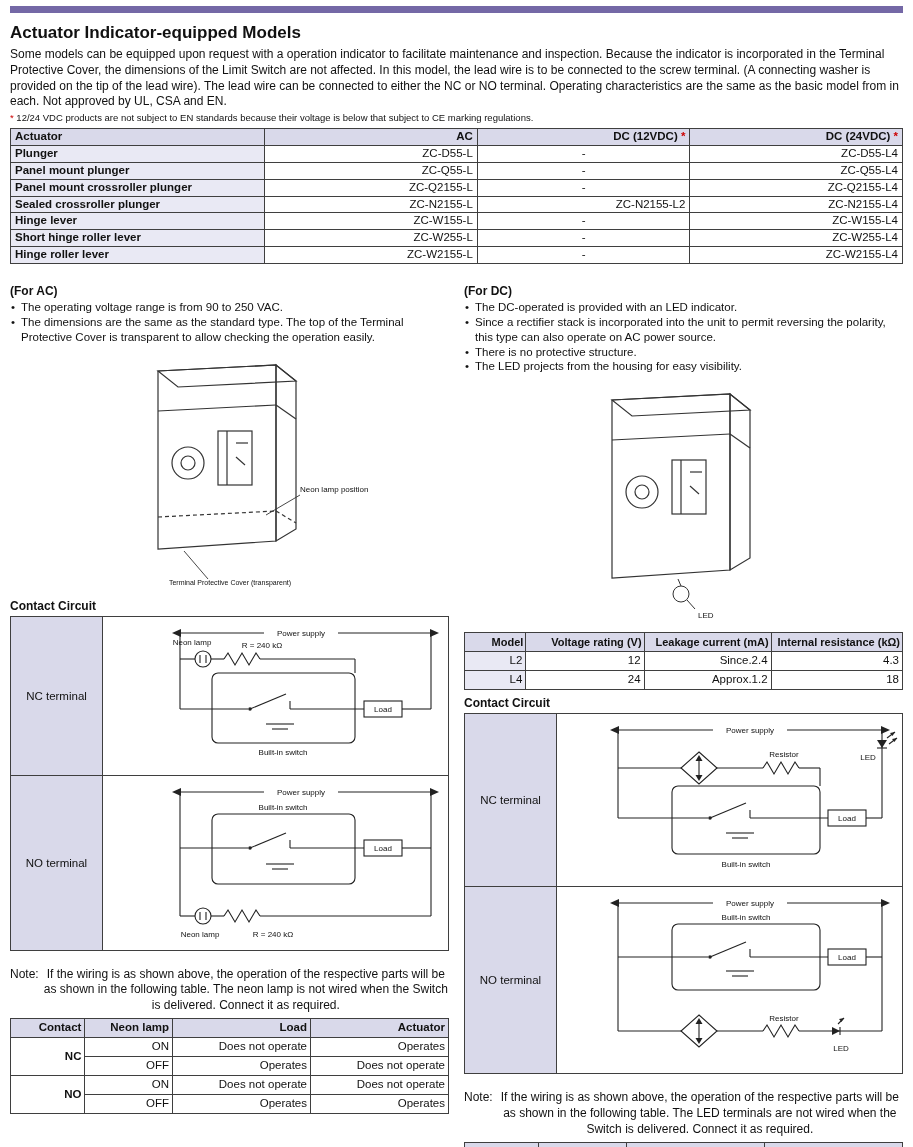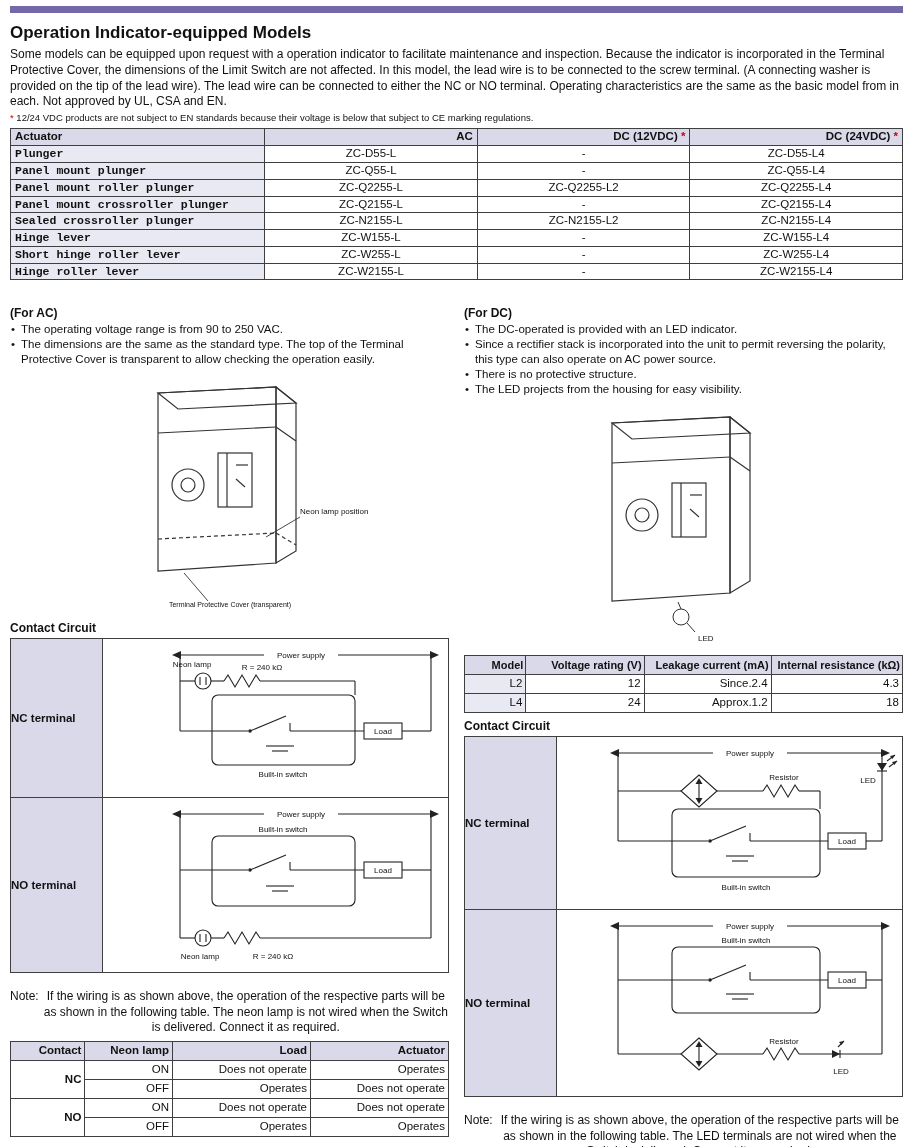--- a/index.html
+++ b/index.html
@@ -15,40 +15,40 @@
   .footnote { font-size:9.5px; margin:2px 0 5px; }
   .ast { color:var(--asterisk); }
 
   table { border-collapse:collapse; }
   th, td { border:1px solid #3f3f3f; }
 
   .models { width:100%; font-size:11.5px; table-layout:fixed; }
   .models th, .models td { padding:1px 4px; height:16px; line-height:1.2; }
   .models thead th { background:var(--header_bg); text-align:right; font-weight:bold; }
   .models thead th:first-child { text-align:left; }
-  .models tbody th { background:var(--rowhead_bg); text-align:left; font-weight:bold;font-family:Liberation Mono, monospace; }
-  .models td { text-align:center; }
+  .models tbody th { background:var(--rowhead_bg); text-align:left; font-weight:bold; }
+  .models td { text-align:right; }
   .models td.c, .spec td.c { text-align:center; }
   .w-act { width:28.5%; } .w-m { width:23.83%; }
 
   .columns { display:flex; gap:15px; margin-top:8px; }
   .col { width:439px; flex:0 0 439px; }
 
-  .sec-heading { font-size:12px; font-weight:bold; margin:18px 0 2px; }
+  .sec-heading { font-size:12px; font-weight:bold; margin:12px 0 2px; }
   .sub-heading { font-size:12px; font-weight:bold; margin:6px 0 3px; }
   .bullets { list-style:none; font-size:11.5px; line-height:1.3; margin:1px 0 2px; }
   .bullets li { position:relative; padding-left:11px; }
   .bullets li::before { content:"\2022"; position:absolute; left:1px; }
 
   .figure { text-align:center; margin:6px 0 2px; }
   svg text { font-family:"Liberation Sans", sans-serif; font-size:8px; fill:#111; stroke:none; }
   svg text.small { font-size:7px; }
 
   .circuit { width:100%; }
-  .circuit th.term { background:var(--header_bg); width:92px; font-size:11.5px; font-weight:bold; text-align:left; }
+  .circuit th.term { background:var(--header_bg); width:92px; font-size:11.5px; font-weight:normal; text-align:center; }
   .circuit td.diag { padding:4px 2px; text-align:center; background:#fff; }
 
   .note { display:flex; font-size:12px; line-height:1.3; margin:16px 0 5px;text-align:center; }
   .note-label { margin-right:4px; white-space:nowrap; }
 
   .op, .spec { width:100%; font-size:11.5px; }
   .op th, .op td, .spec th, .spec td { padding:1px 3px; height:19px; text-align:right; line-height:1.2; }
   .op thead th, .spec thead th { background:var(--header_bg); font-weight:bold; }
   .op tbody th { background:#fff; font-weight:bold; }
   .spec tbody th { background:var(--rowhead_bg); font-weight:normal; }
@@ -59,21 +59,21 @@
   .spec th:nth-child(3){width:29%} .spec th:nth-child(4){width:30%}
   .spec { margin-top:4px; }
   .op { margin-top:2px; }
 </style>
 </head>
 <body>
 
 <div class="page">
   <div class="accent-bar"></div>
 
-  <h1 class="title">Operation Indicator-equipped Models</h1>
+  <h1 class="title">Actuator Indicator-equipped Models</h1>
   <p class="intro">Some models can be equipped upon request with a operation indicator to facilitate maintenance and inspection.  Because the indicator is incorporated in the Terminal Protective Cover, the dimensions of the Limit Switch are not affected. In this model, the lead wire is to be connected to the screw terminal. (A connecting washer is provided on the tip of the lead wire). The lead wire can be connected to either the NC or NO terminal. Operating characteristics are the same as the basic model from in each. Not approved by UL, CSA and EN.</p>
   <p class="footnote"><span class="ast">*</span> <span>12/24 VDC products are not subject to EN standards because their voltage is below that subject to CE marking regulations.</span></p>
 
   <table class="models">
     <colgroup>
         <col class="w-act">
         <col class="w-m">
         <col class="w-m">
         <col class="w-m">
       </colgroup>
@@ -90,26 +90,20 @@
           <th>Plunger</th>
           <td>ZC-D55-L</td>
           <td class="c">-</td>
           <td>ZC-D55-L4</td>
         </tr>
         <tr>
           <th>Panel mount plunger</th>
           <td>ZC-Q55-L</td>
           <td class="c">-</td>
           <td>ZC-Q55-L4</td>
-        </tr>
-        <tr>
-          <th>Panel mount roller plunger</th>
-          <td>ZC-Q2255-L</td>
-          <td>ZC-Q2255-L2</td>
-          <td>ZC-Q2255-L4</td>
         </tr>
         <tr>
           <th>Panel mount crossroller plunger</th>
           <td>ZC-Q2155-L</td>
           <td class="c">-</td>
           <td>ZC-Q2155-L4</td>
         </tr>
         <tr>
           <th>Sealed crossroller plunger</th>
           <td>ZC-N2155-L</td>

